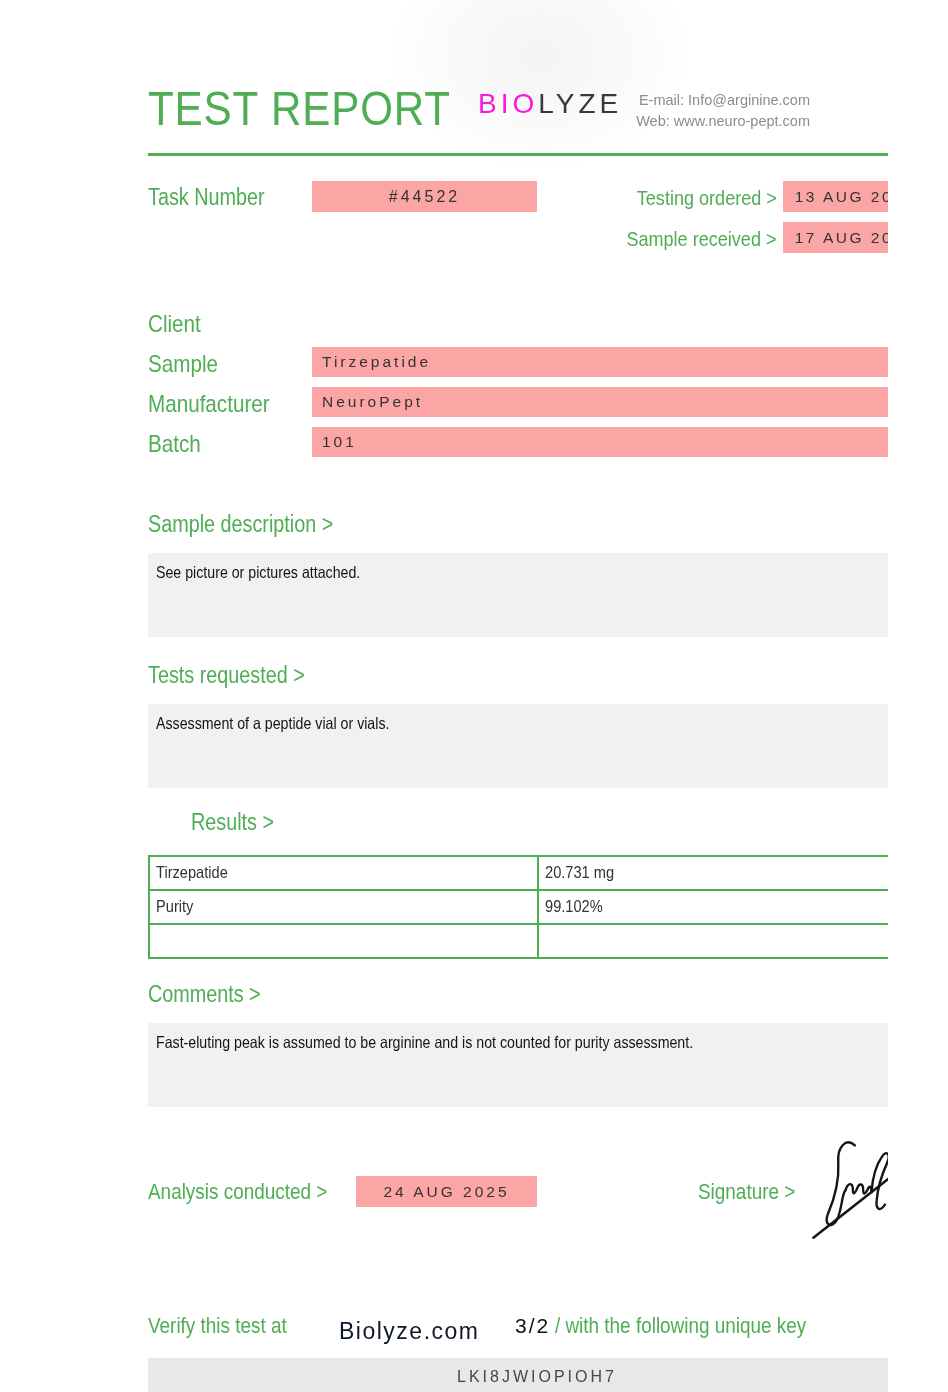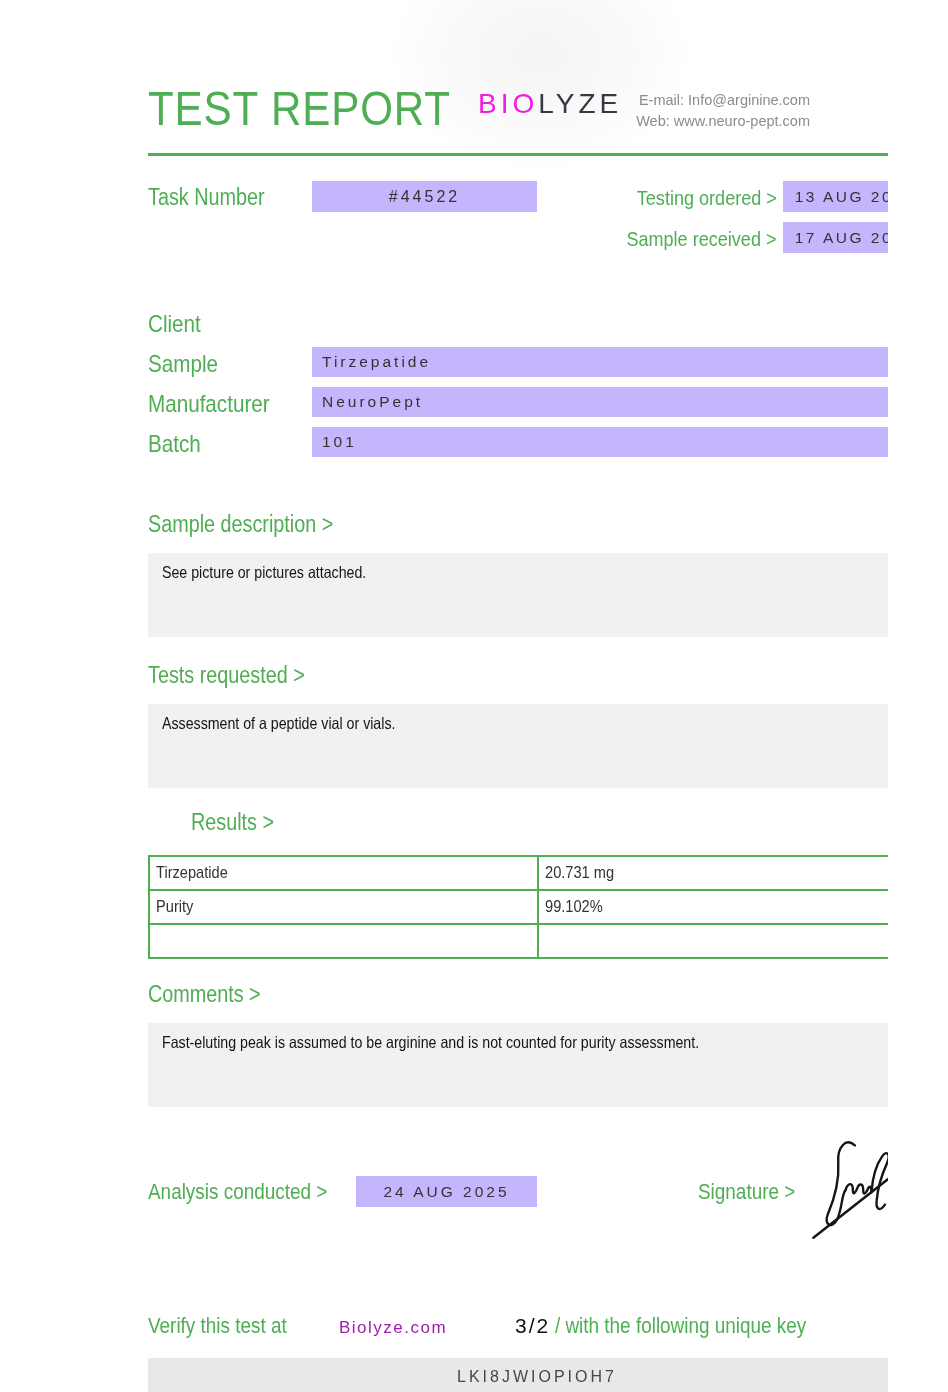--- a/index.html
+++ b/index.html
@@ -22,57 +22,57 @@
   }
   .title { left:88px; top:80px; font-size:49px; font-weight:500; letter-spacing:1px; }
   .logo { left:418px; top:88px; font-size:28px; font-weight:500; letter-spacing:4px; white-space:nowrap; }
   .logo .bio { color:#f41ae4; }
   .logo .lyze { color:#333a41; }
   .contact { right:78px; top:90px; text-align:right; color:#8c8c8c; font-size:14.5px; line-height:21px; }
   .rule { left:88px; top:153px; width:778px; height:3px; background:#4fad54; }
 
   .label-lg { font-size:23px; font-weight:400; }
   .valbox {
-    background:#c4b5fd; color:#333; font-size:16px; letter-spacing:3px;
+    background:#fca5a5; color:#333; font-size:16px; letter-spacing:3px;
     display:flex; align-items:center; white-space:nowrap;
   }
   .valbox.center { justify-content:center; }
   .task-label { left:88px; top:184px; }
   .task-box { left:252px; top:181px; width:225px; height:31px; }
 
   .date-label { width:197px; text-align:right; font-size:21px; }
   .date-box { width:144px; height:31px; font-size:15.5px; letter-spacing:2.5px; }
 
   .info-label { left:88px; font-size:24px; }
   .info-box { left:252px; width:614px; height:30px; padding-left:10px; font-size:15.5px; }
 
   .sec-head { left:88px; font-size:23px; }
   .sec-box {
     left:88px; width:778px; height:84px; background:#f1f1f1;
-    padding:10px 14px; font-size:16.5px; color:#141414;
+    padding:10px 8px; font-size:16.5px; color:#141414;
   }
 
   table.results {
     position:absolute; left:88px; top:855px; width:778px;
     border-collapse:collapse; table-layout:fixed;
   }
   table.results td {
     border:2px solid #4fad54; height:34px; padding:0 6px;
     font-size:17px; color:#333; vertical-align:middle;
   }
   table.results td.c1 { width:389px; }
 
   .analysis-label { left:88px; top:1179px; font-size:22px; }
   .analysis-box { left:296px; top:1176px; width:181px; height:31px; font-size:15.5px; }
   .sig-label { left:638px; top:1179px; font-size:22px; }
   .sig-svg { left:746px; top:1133px; }
   .sig-svg path { fill:none; stroke:#151515; stroke-width:2.3; stroke-linecap:round; }
 
   .verify-prefix { left:88px; top:1313px; font-size:22px; }
-  .verify-site { left:279px; top:1318px; font-size:17px; letter-spacing:1.5px; color:#a21caf; }
+  .verify-site { left:279px; top:1318px; font-size:23px; letter-spacing:1.5px; color:#0f172a; }
   .verify-page { left:455px; top:1314px; font-size:21px; letter-spacing:2px; color:#111; }
   .verify-suffix { right:82px; top:1313px; font-size:22px; text-align:right; }
   .key-strip {
     left:88px; top:1358px; width:778px; height:44px; background:#e8e8e8;
     display:flex; justify-content:center; align-items:flex-start;
     padding-top:10px; font-size:16px; letter-spacing:3px; color:#474747;
   }
 </style>
 </head>
 <body>

